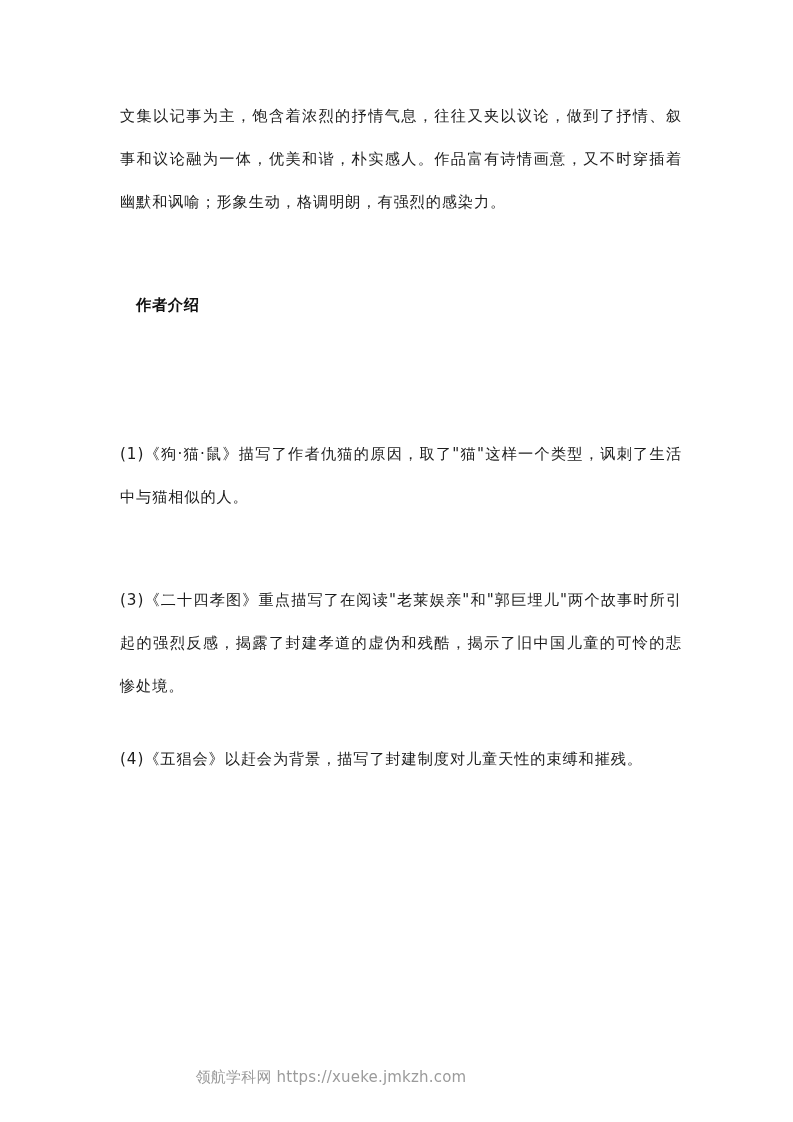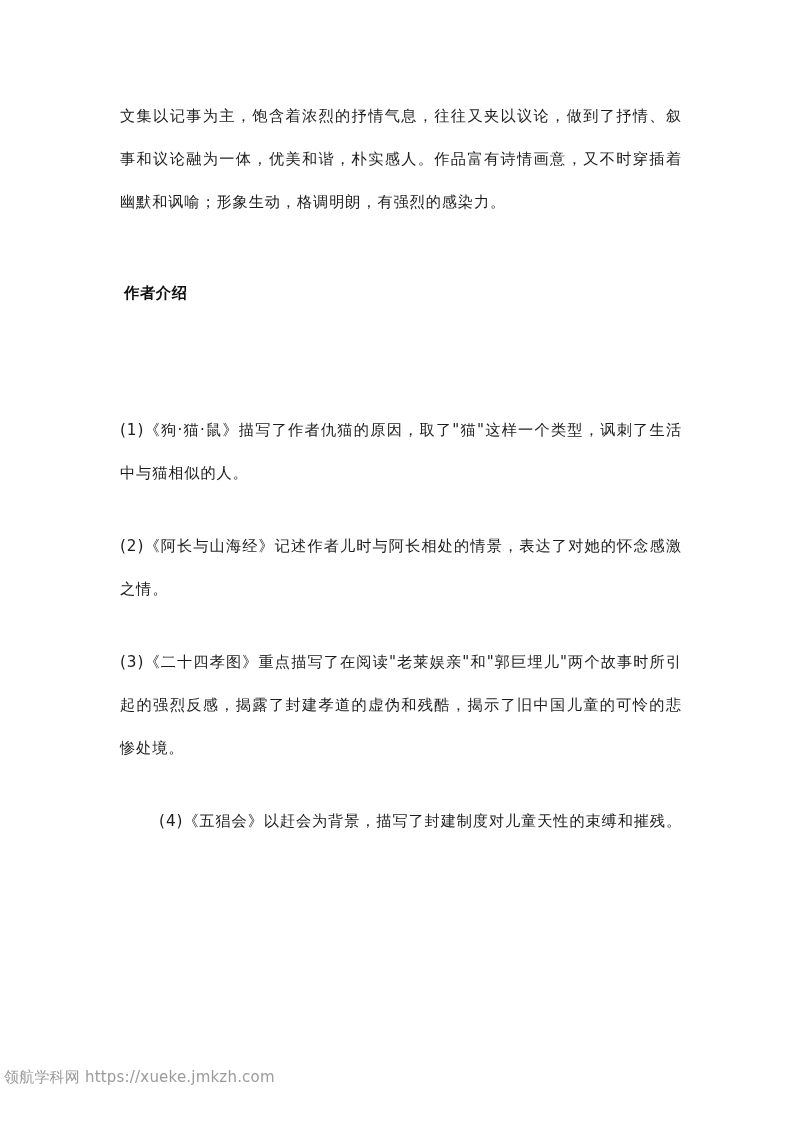--- a/index.html
+++ b/index.html
@@ -31,39 +31,40 @@
     font-size: 15.2px;
     line-height: 43px;
     color: #1c1c1c;
     text-align: justify;
     text-justify: inter-character;
     letter-spacing: 0.9px;
     margin: 0;
     word-break: break-all;
   }
   .para.last-loose {
-    text-align: right;
+    text-align: left;
   }
   .heading {
     font-size: 15.3px;
     line-height: 43px;
     font-weight: bold;
     color: #111111;
     letter-spacing: 0.6px;
-    margin: 4px;
+    margin: 16px;
   }
   .gap-sm { height: 22px; }
   .gap-md { height: 30px; }
   .gap-lg { height: 44px; }
   .gap-xl { height: 46px; }
   .watermark {
     position: absolute;
     left: 0;
     top: 1068px;
     width: 654px;
+    text-align: center;
     font-size: 15px;
     color: #9b9b9b;
     letter-spacing: 0.2px;
     font-family: "DejaVu Sans", "Liberation Sans", sans-serif;
   }
   .watermark .wm-url {
     font-family: "DejaVu Sans", "Liberation Sans", sans-serif;
   }
 </style>
 </head>
@@ -84,21 +85,20 @@
 
     <div class="gap-xl"></div>
 
 
     <div class="gap-sm"></div>
 
     <p class="para">(1)《狗·猫·鼠》描写了作者仇猫的原因，取了"猫"这样一个类型，讽刺了生活中与猫相似的人。</p>
 
     <div class="gap-md"></div>
 
-    <p class="para">(2)《阿长与山海经》记述作者儿时与阿长相处的情景，表达了对她的怀念感激之情。</p>
 
     <div class="gap-md"></div>
 
     <p class="para">(3)《二十四孝图》重点描写了在阅读"老莱娱亲"和"郭巨埋儿"两个故事时所引起的强烈反感，揭露了封建孝道的虚伪和残酷，揭示了旧中国儿童的可怜的悲惨处境。</p>
 
     <div class="gap-md"></div>
 
     <p class="para last-loose">(4)《五猖会》以赶会为背景，描写了封建制度对儿童天性的束缚和摧残。</p>
 
   </div>

